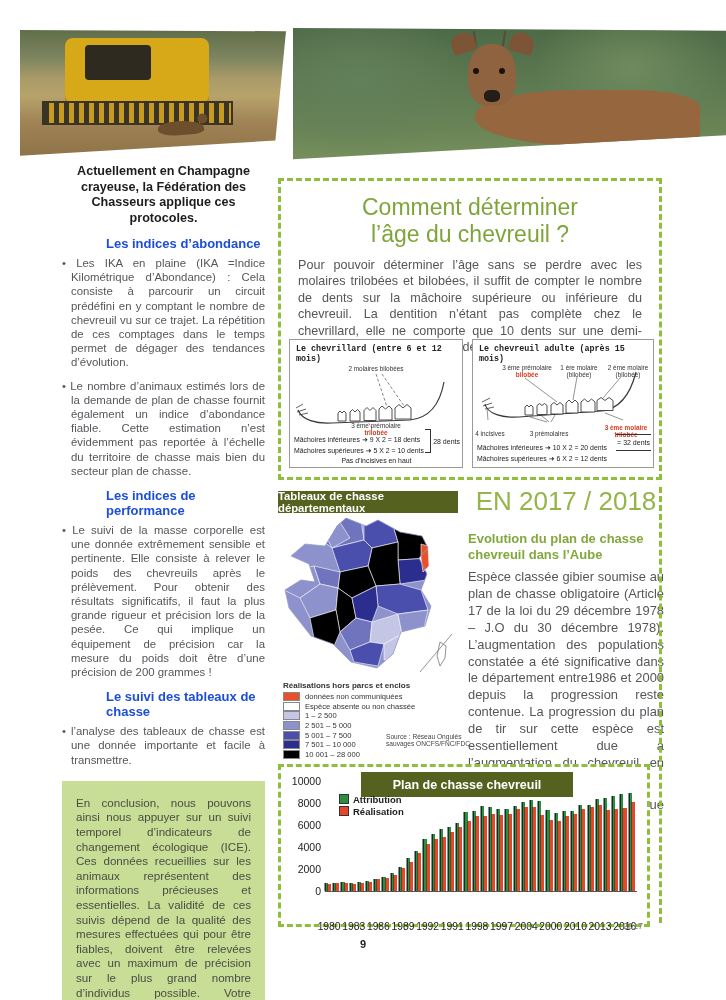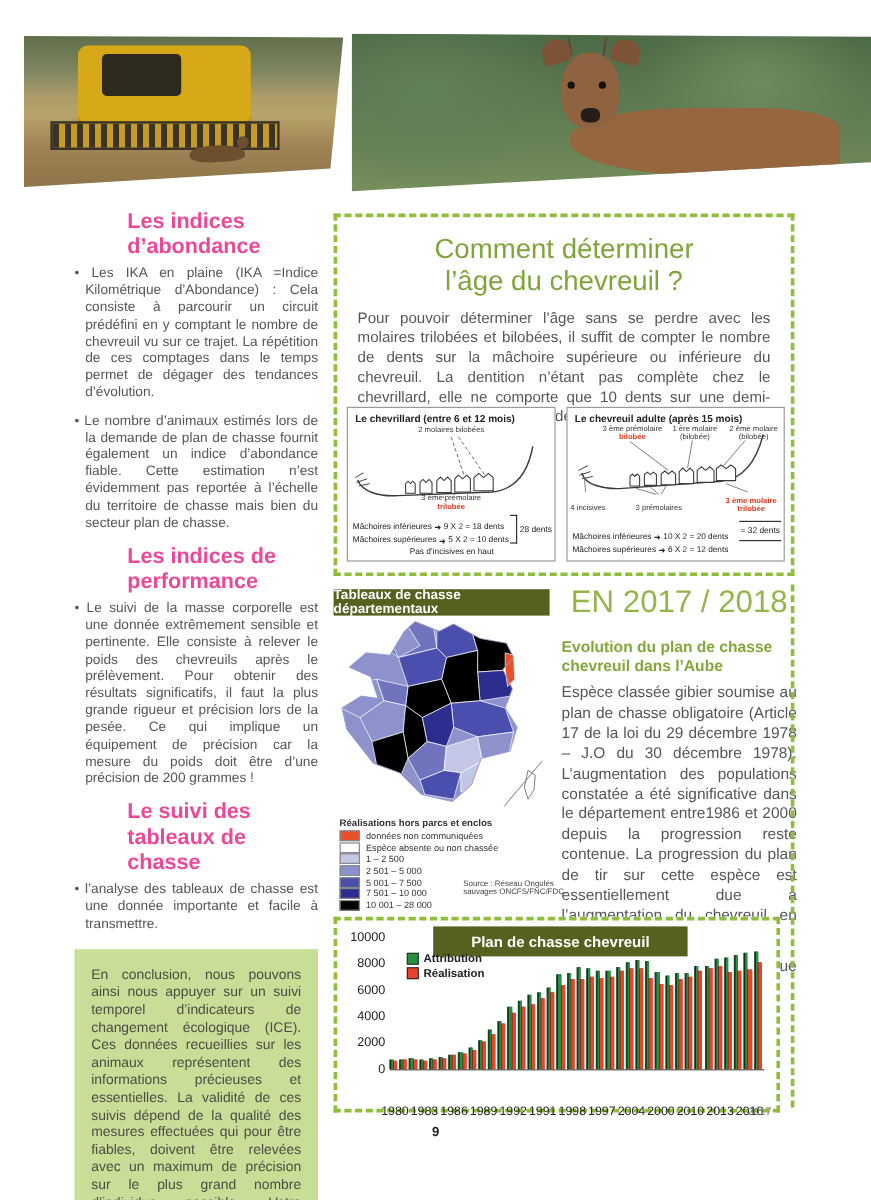--- a/index.html
+++ b/index.html
@@ -31,35 +31,35 @@
   .deer-ear.l{left:36.5%;transform:rotate(-18deg);}
   .deer-ear.r{left:50%;transform:rotate(16deg);}
   .deer-nose{position:absolute;left:44.2%;top:46%;width:3.6%;height:9%;background:#241d18;border-radius:40%;}
   .deer-eye{position:absolute;top:30%;width:6px;height:6px;background:#17120e;border-radius:50%;}
   .deer-eye.l{left:41.6%;} .deer-eye.r{left:47.6%;}
   .antler{position:absolute;top:2%;width:2px;height:12%;background:#5d4a33;}
   .antler.a1{left:41.8%;transform:rotate(-8deg);} .antler.a2{left:48.6%;transform:rotate(8deg);}
   
   .left-col{position:absolute;left:62px;top:164px;width:203px;}
   .intro{font-weight:bold;color:#1d1d1b;text-align:center;font-size:12.6px;line-height:15.5px;margin:0 0 10px 0;}
-  .gr-head{color:#ec4899;font-weight:bold;font-size:18px;margin:10px 0 5px 0;padding-left:44px;}
+  .gr-head{color:#1d4ed8;font-weight:bold;font-size:13px;margin:10px 0 5px 0;padding-left:44px;}
   .bullets{margin:0;padding:0;list-style:none;}
   .bullets li{font-size:11.4px;line-height:14.2px;text-align:justify;padding-left:9px;text-indent:-9px;margin:0 0 9px 0;}
   .bullets li:before{content:"• ";}
   .conclusion{margin-top:14px;background:#c8dd96;padding:15px 14px;font-size:11.6px;line-height:14.6px;
       text-align:justify;color:#4c4d44;}
   
   .age-box{position:absolute;left:278px;top:178px;width:378px;height:296px;border:3px dashed #8fbe3d;background:#fff;}
   .age-title{color:#7fa53a;font-size:23px;line-height:27px;text-align:center;margin-top:13px;}
   .age-body{margin:9px 17px 0 17px;font-size:12.6px;line-height:16.4px;text-align:justify;color:#55565a;}
   .diagrams{position:absolute;left:8px;bottom:9px;display:flex;gap:9px;}
   .diagram{border:1px solid #9a9a9a;background:#fff;position:relative;}
   .diagram.young{width:172px;height:127px;}
   .diagram.adult{width:180px;height:127px;}
-  .dg-title{font-weight:bold;font-size:8.4px;color:#222;margin:4px 6px 0 6px;}
+  .dg-title{font-weight:bold;font-size:8.4px;color:#222;margin:4px 6px 0 6px;font-family:Liberation Mono, monospace;}
   .dg-art{position:relative;height:68px;}
   .dg-label{position:absolute;font-size:6.4px;color:#333;text-align:center;line-height:7px;}
   .red{color:#d93a1e;font-weight:bold;}
   .dg-rows{position:absolute;left:4px;right:3px;bottom:3px;font-size:6.9px;color:#222;}
   .dg-row{display:flex;align-items:center;gap:2px;height:11px;}
   .dg-arrow{font-size:7px;}
   .young-tot{position:absolute;right:2px;bottom:14px;display:flex;align-items:center;font-size:7px;color:#222;}
   .bracket{width:5px;height:22px;border:1px solid #333;border-left:none;margin-right:2px;}
   .adult-tot{position:absolute;right:2px;bottom:16px;font-size:7px;color:#222;
       border-top:1px solid #333;border-bottom:1px solid #333;padding:4px 1px;}
@@ -116,20 +116,21 @@
     <div class="antler a2"></div>
     <div class="deer-ear l"></div>
     <div class="deer-ear r"></div>
     <div class="deer-head"></div>
     <div class="deer-eye l"></div>
     <div class="deer-eye r"></div>
     <div class="deer-nose"></div>
   </div>
 
   <div class="left-col">
+    <p class="intro">Actuellement en Champagne crayeuse, la Fédération des Chasseurs applique ces protocoles.</p>
 
     <div class="gr-head">Les indices d’abondance</div>
     <ul class="bullets">
       <li>Les IKA en plaine (IKA =Indice Kilométrique d’Abondance) : Cela consiste à parcourir un circuit prédéfini en y comptant le nombre de chevreuil vu sur ce trajet. La répétition de ces comptages dans le temps permet de dégager des tendances d’évolution.</li>
       <li>Le nombre d’animaux estimés lors de la demande de plan de chasse fournit également un indice d’abondance fiable. Cette estimation n’est évidemment pas reportée à l’échelle du territoire de chasse mais bien du  secteur plan de chasse.</li>
     </ul>
 
     <div class="gr-head">Les indices de performance</div>
     <ul class="bullets">
       <li>Le suivi de la masse corporelle est une donnée extrêmement sensible et pertinente. Elle consiste à relever le poids des chevreuils après le prélèvement. Pour obtenir des résultats significatifs, il faut la plus grande rigueur et  précision lors de la  pesée. Ce qui implique un équipement de précision car la mesure du poids doit être d’une précision de 200 grammes !</li>

